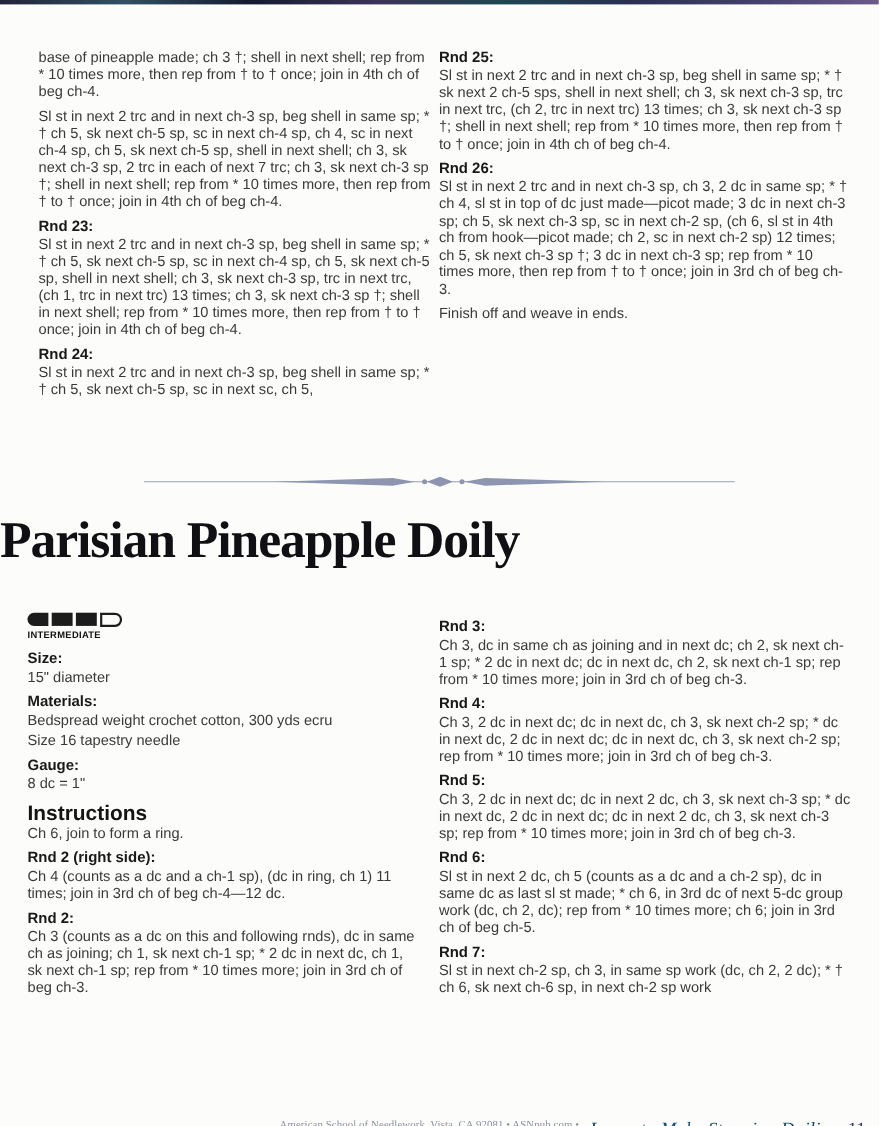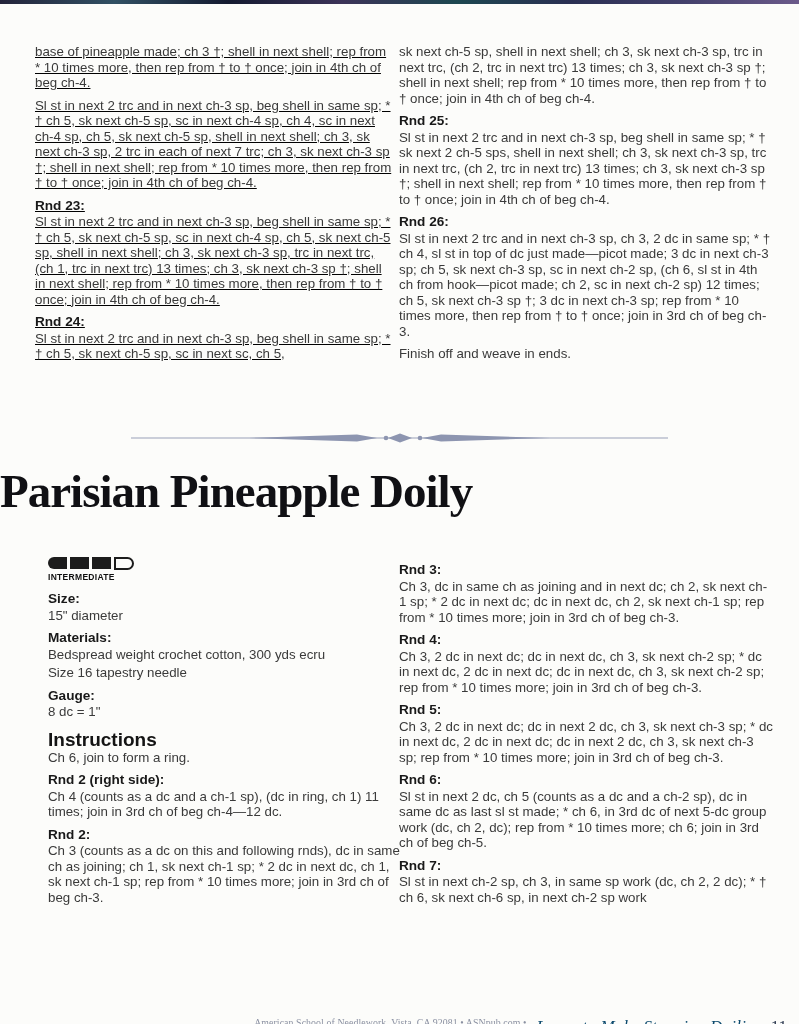--- a/index.html
+++ b/index.html
@@ -6,23 +6,23 @@
   .page {
     position:relative; width:799px; height:1024px; margin:0 auto;
     background:#fcfcfa; overflow:hidden;
     font-family:"Liberation Sans", sans-serif;
   }
   .top-edge {
     position:absolute; top:0; left:0; width:799px; height:4px;
     background:linear-gradient(90deg,#23233a,#315063,#141a30,#3c3358,#1d4750,#2a2f52,#43406b,#6b5a8a);
   }
   .col { position:absolute; }
-  .col-a { left:35px;  top:44px;  width:358px;text-decoration:underline; }
+  .col-a { left:35px;  top:44px;  width:358px; }
   .col-b { left:399px; top:44px;  width:374px; }
-  .col-c { left:48px;  top:556px; width:358px; }
+  .col-c { left:25px;  top:556px; width:358px; }
   .col-d { left:399px; top:562px; width:374px; }
 
   .block { margin:0 0 7px 0; }
   .bh { font-weight:bold; font-size:13.6px; line-height:16.5px; color:#191919; }
   .bb { margin:0; font-size:13.3px; line-height:15.5px; color:#3a3a3a; }
   .hang { padding-left:13px; text-indent:-13px; margin-bottom:3px; }
   .section-heading { font-weight:bold; font-size:19px; line-height:20px; color:#141414; margin-top:10px; }
   .mt6 { margin-top:6px; }
 
   .divider { position:absolute; top:430px; left:129px; width:541px; height:16px; }
@@ -67,23 +67,20 @@
       <div class="bh">Rnd 23:</div>
       <p class="bb">Sl st in next 2 trc and in next ch-3 sp, beg shell in same sp; * † ch 5, sk next ch-5 sp, sc in next ch-4 sp, ch 5, sk next ch-5 sp, shell in next shell; ch 3, sk next ch-3 sp, trc in next trc, (ch 1, trc in next trc) 13 times; ch 3, sk next ch-3 sp †; shell in next shell; rep from * 10 times more, then rep from † to † once; join in 4th ch of beg ch-4.</p>
     </div>
     <div class="block">
       <div class="bh">Rnd 24:</div>
       <p class="bb">Sl st in next 2 trc and in next ch-3 sp, beg shell in same sp; * † ch 5, sk next ch-5 sp, sc in next sc, ch 5,</p>
     </div>
   </div>
 
   <div class="col col-b">
-    <div class="block">
-      <p class="bb">sk next ch-5 sp, shell in next shell; ch 3, sk next ch-3 sp, trc in next trc, (ch 2, trc in next trc) 13 times; ch 3, sk next ch-3 sp †; shell in next shell; rep from * 10 times more, then rep from † to † once; join in 4th ch of beg ch-4.</p>
-    </div>
     <div class="block">
       <div class="bh">Rnd 25:</div>
       <p class="bb">Sl st in next 2 trc and in next ch-3 sp, beg shell in same sp; * † sk next 2 ch-5 sps, shell in next shell; ch 3, sk next ch-3 sp, trc in next trc, (ch 2, trc in next trc) 13 times; ch 3, sk next ch-3 sp †; shell in next shell; rep from * 10 times more, then rep from † to † once; join in 4th ch of beg ch-4.</p>
     </div>
     <div class="block">
       <div class="bh">Rnd 26:</div>
       <p class="bb">Sl st in next 2 trc and in next ch-3 sp, ch 3, 2 dc in same sp; * † ch 4, sl st in top of dc just made—picot made; 3 dc in next ch-3 sp; ch 5, sk next ch-3 sp, sc in next ch-2 sp, (ch 6, sl st in 4th ch from hook—picot made; ch 2, sc in next ch-2 sp) 12 times; ch 5, sk next ch-3 sp †; 3 dc in next ch-3 sp; rep from * 10 times more, then rep from † to † once; join in 3rd ch of beg ch-3.</p>
     </div>
     <div class="block mt6">
       <p class="bb">Finish off and weave in ends.</p>

